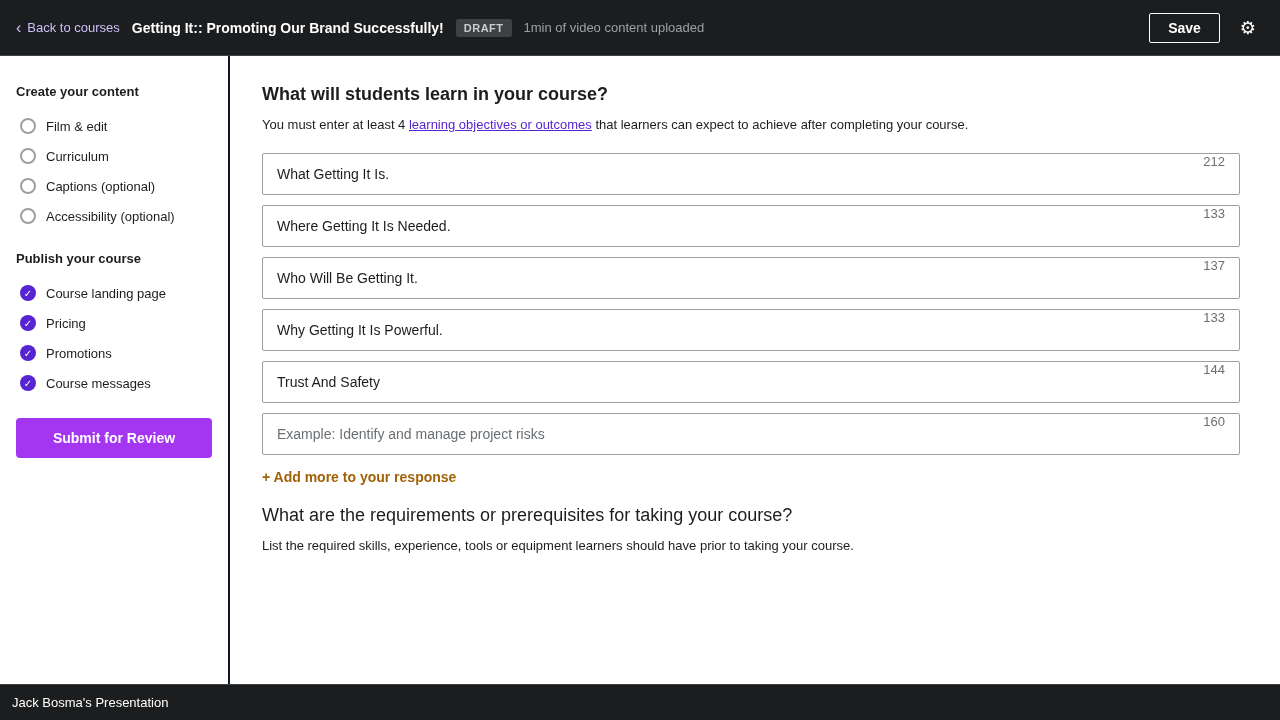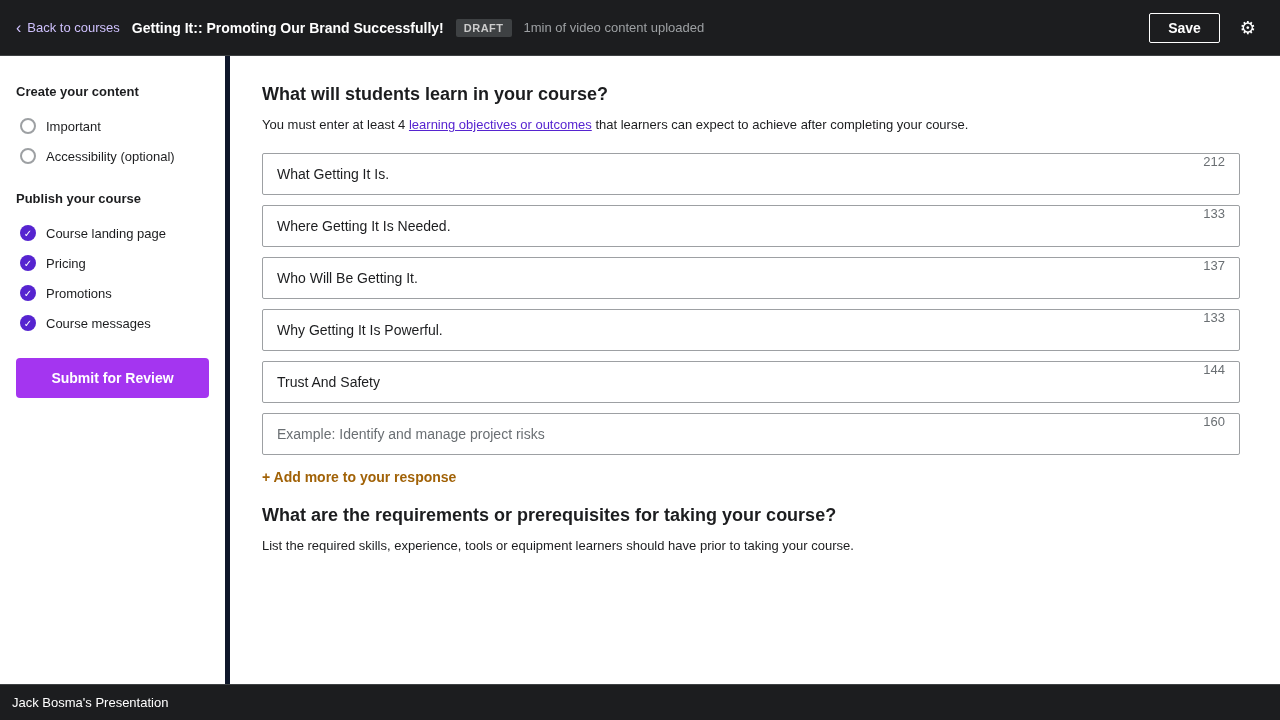--- a/index.html
+++ b/index.html
@@ -71,21 +71,21 @@
       display: flex;
       height: calc(720px - 56px - 36px);
       background: #fff;
     }
 
     
     .sidebar {
       width: 230px;
       min-width: 230px;
       background: #fff;
-      border-right: 5px solid #0f172a;
+      border-right: 2px solid #0f172a;
       padding: 28px 16px 16px 16px;
       overflow-y: auto;
     }
     .sidebar-section-title {
       font-size: 13px;
       font-weight: 700;
       color: #1c1d1f;
       margin-bottom: 12px;
     }
     .sidebar-item {
@@ -186,21 +186,21 @@
       color: #a16207;
       font-size: 14px;
       font-weight: 700;
       cursor: pointer;
       margin-top: 4px;
       margin-bottom: 20px;
       text-decoration: none;
     }
     .section2-heading {
       font-size: 18px;
-      font-weight: 700;
+      font-weight: 400;
       color: #1c1d1f;
       margin-bottom: 10px;
     }
     .section2-desc {
       font-size: 13px;
       color: #1c1d1f;
       line-height: 1.5;
     }
 
     
@@ -232,21 +232,29 @@
   <button class="gear-btn">⚙</button>
 </div>
 
 <div class="main-layout">
 
   <div class="sidebar">
     <div class="sidebar-section-title">Create your content</div>
 
     <div class="sidebar-item">
       <span class="radio-circle"></span>
-      <span>Important</span>
+      <span>Film &amp; edit</span>
+    </div>
+    <div class="sidebar-item">
+      <span class="radio-circle"></span>
+      <span>Curriculum</span>
+    </div>
+    <div class="sidebar-item">
+      <span class="radio-circle"></span>
+      <span>Captions (optional)</span>
     </div>
     <div class="sidebar-item">
       <span class="radio-circle"></span>
       <span>Accessibility (optional)</span>
     </div>
 
     <div class="sidebar-divider"></div>
 
     <div class="sidebar-section-title">Publish your course</div>
 

